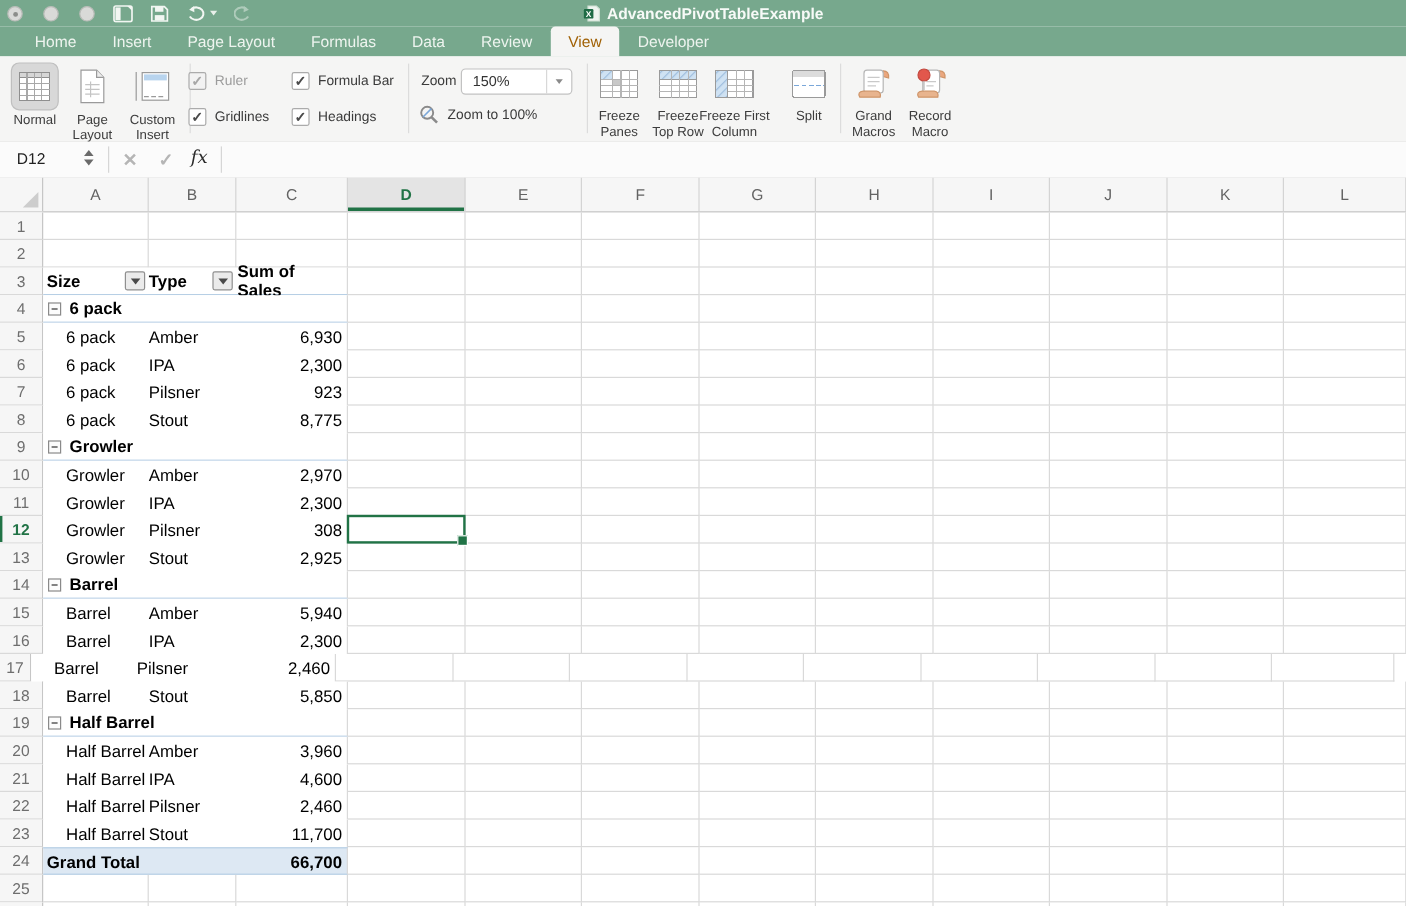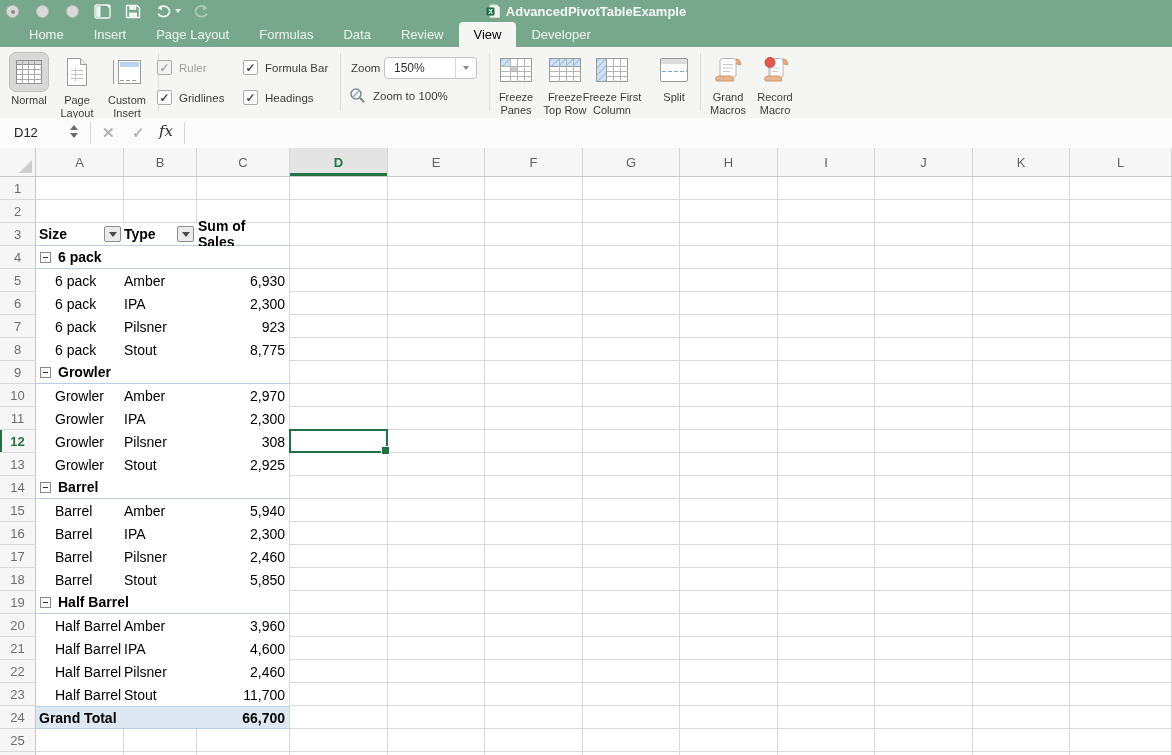--- a/index.html
+++ b/index.html
@@ -11,21 +11,21 @@
   .light{width:13px;height:13px;border-radius:50%;background:#d9dad8;border:1px solid #b9bcb8;box-sizing:border-box;position:relative;}
   .light.dot::after{content:'';position:absolute;left:3.5px;top:3.5px;width:4px;height:4px;border-radius:50%;background:#8b8d8a;}
   .tb-icons{position:absolute;left:94px;top:1px;height:20px;display:flex;align-items:center;gap:14px;}
   .tb-ic{display:flex;align-items:center;}
   .tb-caret{width:0;height:0;border-left:3.5px solid transparent;border-right:3.5px solid transparent;border-top:4px solid #e9f0ea;margin-left:3px;}
   .doc-title{position:absolute;left:0;top:0;width:1172px;height:22px;display:flex;align-items:center;justify-content:center;gap:6px;
              color:#f7faf7;font-size:13px;font-weight:bold;}
   
   .tabbar{position:absolute;left:0;top:22px;width:1172px;height:25px;background:#77a88d;display:flex;align-items:flex-end;padding-left:14px;box-sizing:border-box;text-align:center;}
   .tab{height:25px;line-height:26px;padding:0 15px;font-size:13px;color:#eef4ef;border-radius:4px 4px 0 0;cursor:default;}
-  .tab.active{background:#f5f5f4;color:#000000;}
+  .tab.active{background:#f5f5f4;color:#a16207;}
   
   .ribbon{position:absolute;left:0;top:47px;width:1172px;height:71px;background:#f5f5f4;border-bottom:1px solid #c9c9c9;box-sizing:content-box;}
   .rdiv{position:absolute;top:6px;height:58px;width:1px;background:#dcdcdc;}
   .vbtn{position:absolute;top:5px;text-align:center;color:#3c3c3c;font-size:11px;line-height:1.15;}
   .vicon{height:40px;display:flex;align-items:center;justify-content:center;margin-bottom:2px;}
   .vicon.sel{background:#d8d8d8;border:1px solid #bfbfbf;border-radius:7px;width:40px;margin:0 auto 2px auto;box-sizing:border-box;}
   .cb{position:absolute;display:flex;align-items:center;gap:7px;font-size:11.5px;color:#3b3b3b;}
   .cbbox{width:15px;height:15px;background:#fff;border:1px solid #ababab;border-radius:2px;font-size:12px;line-height:14px;text-align:center;color:#4a4a4a;font-weight:bold;box-sizing:border-box;}
   .cb.disabled{color:#9c9c9c;}
   .cb.disabled .cbbox{color:#a7a7a7;background:#f2f2f2;}
@@ -610,21 +610,21 @@
         <div class="cell" style="width: 97px;"></div>
         <div class="cell" style="width: 98px;"></div>
         <div class="cell" style="width: 97px;"></div>
         <div class="cell" style="width: 98px;"></div>
         <div class="cell" style="width: 97px;"></div>
         <div class="cell" style="width: 98px;"></div>
         <div class="cell" style="width: 97px;"></div>
         <div class="cell" style="width: 102px;"></div>
       </div>
       <div class="grow">
-        <div class="rhdr" style="width: 36px;">17</div>
+        <div class="rhdr" style="width: 26px;">17</div>
         <div class="pcell" style="width: 254px;">
           <span class="ps1">Barrel</span>
           <span class="ps2">Pilsner</span>
           <span class="ps3">2,460</span>
         </div>
         <div class="cell" style="width: 98px;"></div>
         <div class="cell" style="width: 97px;"></div>
         <div class="cell" style="width: 98px;"></div>
         <div class="cell" style="width: 97px;"></div>
         <div class="cell" style="width: 98px;"></div>

